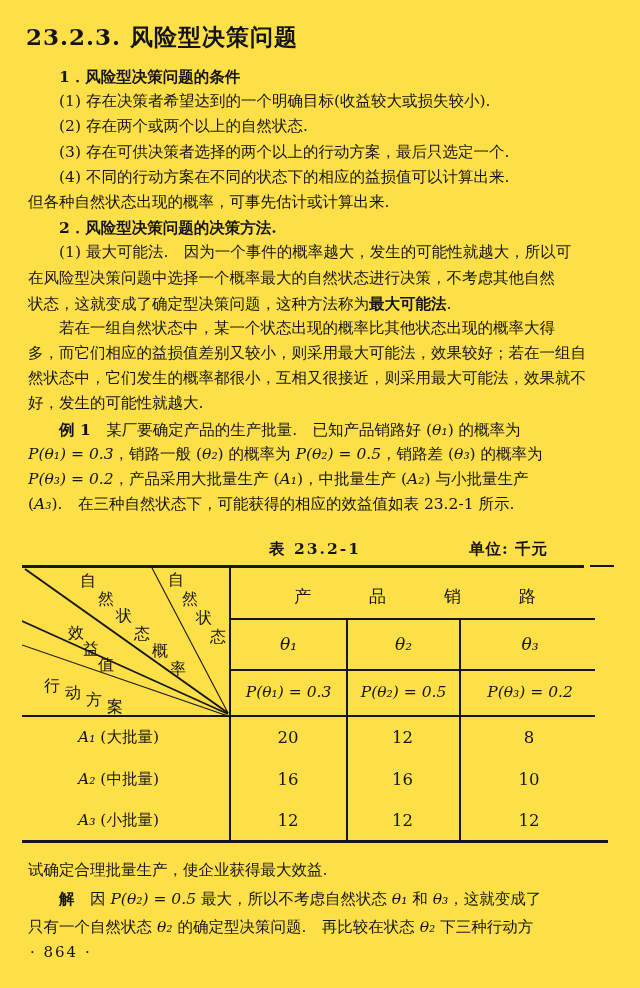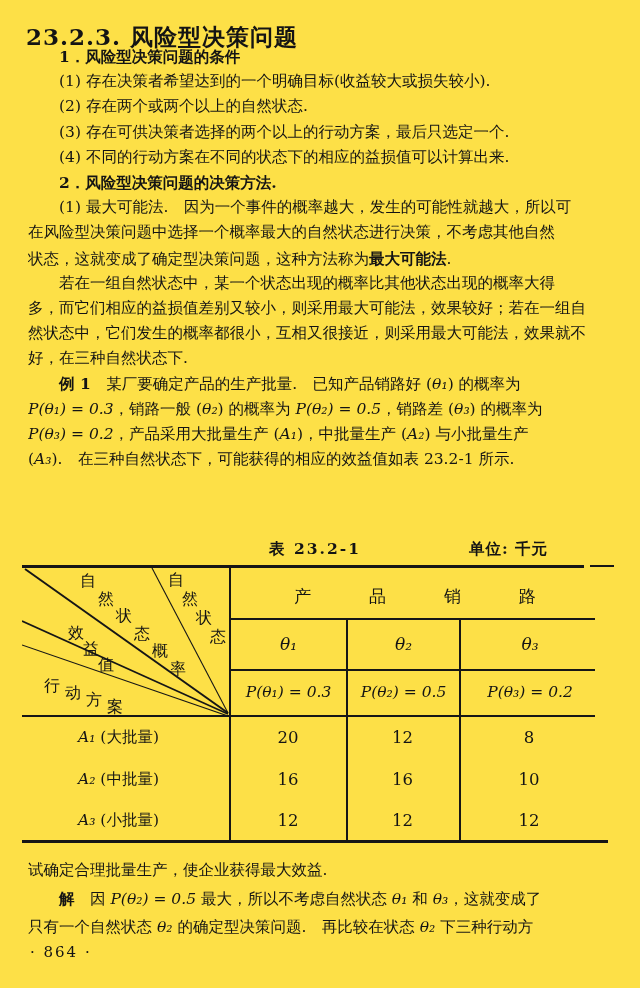--- a/index.html
+++ b/index.html
@@ -7,21 +7,21 @@
     position:relative;width:640px;height:988px;overflow:hidden;
     background:#fde047;color:#141414;
     font-family:"DejaVu Serif","DejaVu Sans",serif;
   }
   .doc-title{
     position:absolute;left:26px;top:22px;margin:0;
     font-size:23px;font-weight:700;letter-spacing:1px;
   }
   
   .textblock{position:absolute;left:28px;width:588px;}
-  #bodyText{top:44px;}
+  #bodyText{top:64px;}
   #afterTable{top:856px;}
   .tline{height:25.2px;line-height:25.2px;font-size:15.5px;white-space:nowrap;overflow:hidden;}
   #afterTable .tline{height:28.5px;line-height:28.5px;}
   .ind{padding-left:31px;}
   .b{font-weight:700;}
   .m{font-style:italic;font-family:"DejaVu Serif","DejaVu Sans",serif;}
   
   .caption-row{position:absolute;left:22px;top:539px;width:586px;height:22px;font-size:15.5px;font-weight:700;}
   .tcap{position:absolute;left:0;width:100%;text-align:center;letter-spacing:2px;}
   .tunit{position:absolute;right:60px;letter-spacing:1px;}
@@ -66,28 +66,29 @@
 <div class="page">
 
   <h1 class="doc-title">23.2.3. 风险型决策问题</h1>
 
   <div class="textblock" id="bodyText">
       <div class="tline ind"><span class="b">1．风险型决策问题的条件</span></div>
       <div class="tline ind"><span>(1) 存在决策者希望达到的一个明确目标(收益较大或损失较小).</span></div>
       <div class="tline ind"><span>(2) 存在两个或两个以上的自然状态.</span></div>
       <div class="tline ind"><span>(3) 存在可供决策者选择的两个以上的行动方案，最后只选定一个.</span></div>
       <div class="tline ind"><span>(4) 不同的行动方案在不同的状态下的相应的益损值可以计算出来.</span></div>
+      <div class="tline"><span>但各种自然状态出现的概率，可事先估计或计算出来.</span></div>
       <div class="tline ind"><span class="b">2．风险型决策问题的决策方法.</span></div>
       <div class="tline ind"><span>(1) 最大可能法.　因为一个事件的概率越大，发生的可能性就越大，所以可</span></div>
       <div class="tline"><span>在风险型决策问题中选择一个概率最大的自然状态进行决策，不考虑其他自然</span></div>
       <div class="tline"><span>状态，这就变成了确定型决策问题，这种方法称为</span><span class="b">最大可能法</span><span>.</span></div>
       <div class="tline ind"><span>若在一组自然状态中，某一个状态出现的概率比其他状态出现的概率大得</span></div>
       <div class="tline"><span>多，而它们相应的益损值差别又较小，则采用最大可能法，效果较好；若在一组自</span></div>
       <div class="tline"><span>然状态中，它们发生的概率都很小，互相又很接近，则采用最大可能法，效果就不</span></div>
-      <div class="tline"><span>好，在三种自然状态下.</span></div>
+      <div class="tline"><span>好，发生的可能性就越大.</span></div>
       <div class="tline ind"><span class="b">例 1</span><span>　某厂要确定产品的生产批量.　已知产品销路好 (</span><span class="m">θ₁</span><span>) 的概率为</span></div>
       <div class="tline"><span class="m">P(θ₁) = 0.3</span><span>，销路一般 (</span><span class="m">θ₂</span><span>) 的概率为 </span><span class="m">P(θ₂) = 0.5</span><span>，销路差 (</span><span class="m">θ₃</span><span>) 的概率为</span></div>
       <div class="tline"><span class="m">P(θ₃) = 0.2</span><span>，产品采用大批量生产 (</span><span class="m">A₁</span><span>)，中批量生产 (</span><span class="m">A₂</span><span>) 与小批量生产</span></div>
       <div class="tline"><span>(</span><span class="m">A₃</span><span>).　在三种自然状态下，可能获得的相应的效益值如表 23.2-1 所示.</span></div>
     </div>
 
   <div class="caption-row">
     <span class="tcap">表  23.2-1</span>
     <span class="tunit">单位: 千元</span>
   </div>

